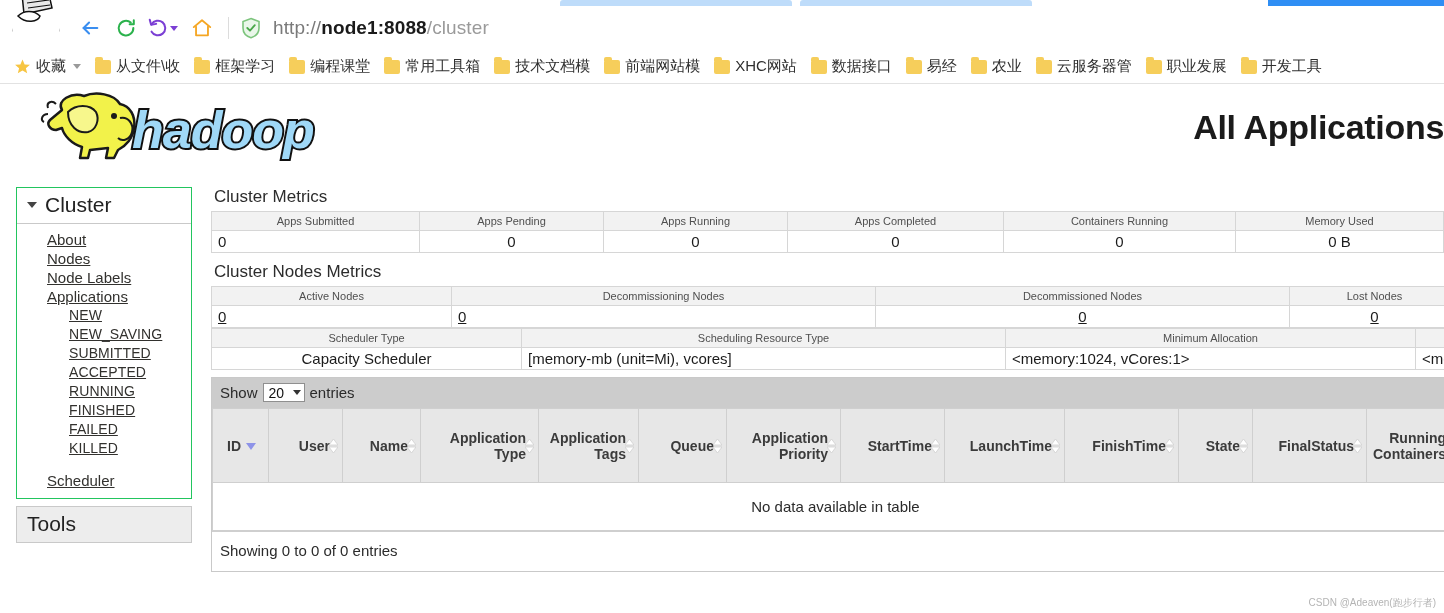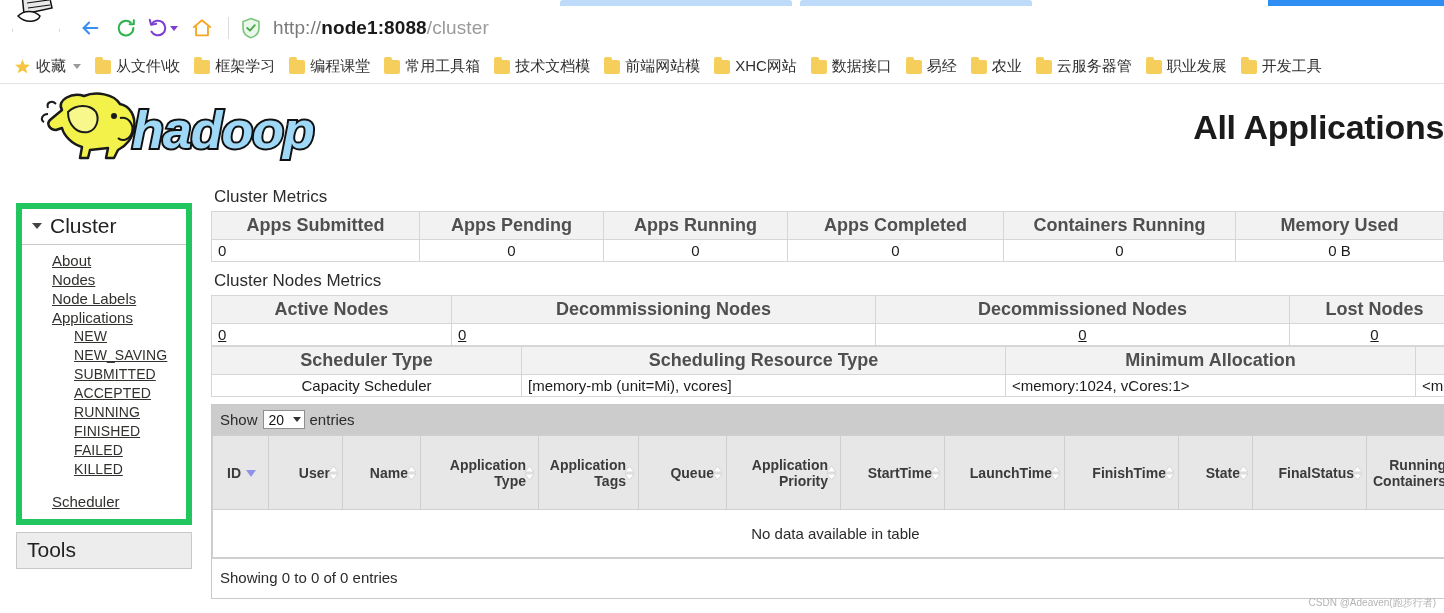--- a/index.html
+++ b/index.html
@@ -73,21 +73,21 @@
   #hadoop-header { position: relative; height: 86px; }
   #logo-box { position: absolute; left: 10px; top: 6px; width: 310px; height: 72px; }
   #page-title {
     position: absolute; right: 0px; top: 24px;
     font-size: 34px; font-weight: bold; color: #1b1b1b; letter-spacing: -0.3px;
     white-space: nowrap;
   }
 
   
   #sidebar { position: absolute; left: 16px; top: 103px; width: 176px; }
-  .panel { border: 6px solid #22c55e; background: #ffffff; margin-top: 16px; }
+  .panel { border: 1px solid #22c55e; background: #ffffff; }
   .panel-head {
     background: #ffffff; padding: 5px 8px 6px 10px;
     font-size: 21px; color: #222; display: flex; align-items: center;
     border-bottom: 1px solid #c9c9c9;
   }
   .panel-head .tri-down { width: 0; height: 0; border-left: 5px solid transparent; border-right: 5px solid transparent; border-top: 6px solid #444; margin-right: 8px; }
   .panel-body { padding: 6px 0 8px 0; }
   .nav-link {
     display: block; font-size: 15px; color: #32312e; text-decoration: underline;
     padding: 1px 0 1px 30px; cursor: pointer; line-height: 17px;
@@ -101,21 +101,21 @@
   }
 
   
   #main { position: absolute; left: 211px; top: 103px; right: 0; }
   .section-title { font-size: 17px; color: #2c2c2c; margin: 0 0 4px 3px; }
   .section-title.t2 { margin-top: 9px; }
 
   table.metrics { border-collapse: collapse; width: 1248px; table-layout: fixed; }
   table.metrics th {
     background: #f2f2f2; border: 1px solid #d6d6d6; border-left: none;
-    font-size: 18px; font-weight: bold; color: #4f4f4f;
+    font-size: 11px; font-weight: normal; color: #4f4f4f;
     padding: 3px 4px; text-align: center; white-space: nowrap;
   }
   table.metrics th:first-child { border-left: 1px solid #d6d6d6; }
   table.metrics td {
     border: 1px solid #d6d6d6; border-top: none; border-left: none;
     font-size: 15px; color: #1b1b1b; padding: 2px 6px; text-align: left; white-space: nowrap;
   }
   table.metrics td:first-child { border-left: 1px solid #d6d6d6; text-align: center; }
   td .ulink { text-decoration: underline; color: #1b1b1b; cursor: pointer; }
 

